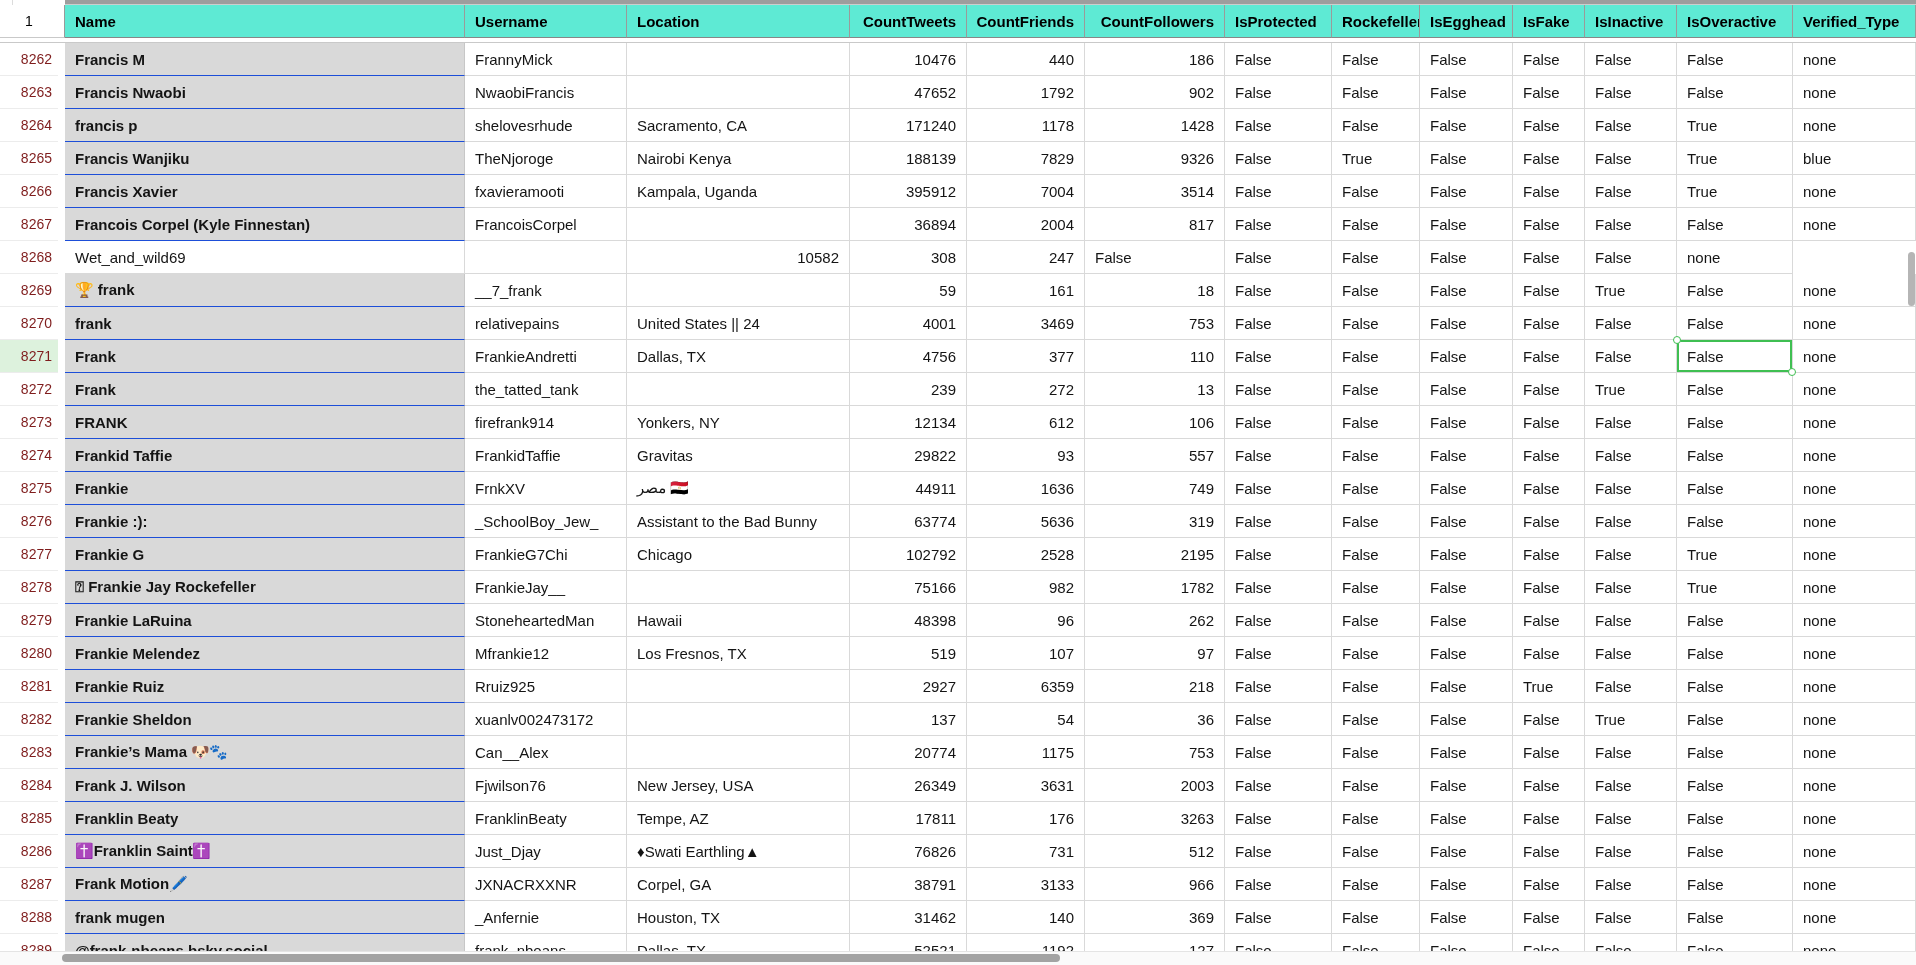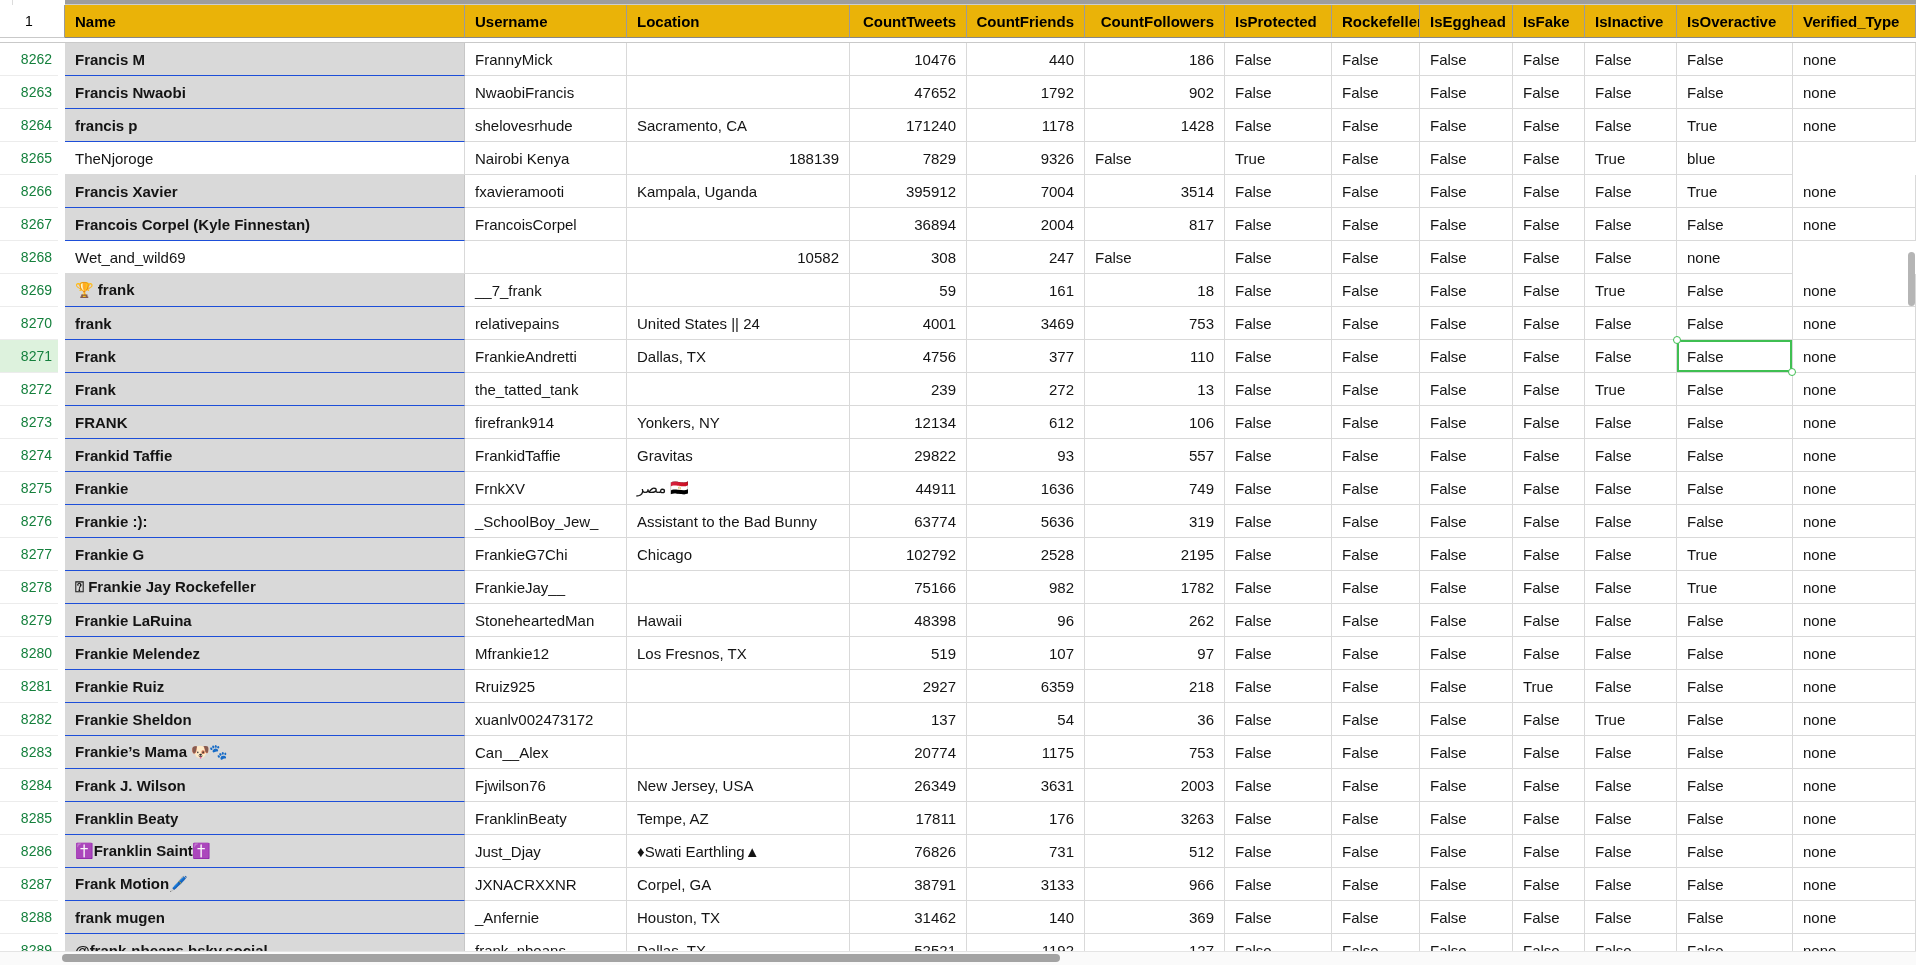--- a/index.html
+++ b/index.html
@@ -16,36 +16,36 @@
     grid-template-columns:58px 7px 400px 162px 223px 117px 118px 140px 107px 88px 93px 72px 92px 116px minmax(0,1fr);
     height:33px;
   }
   .cell{
     box-sizing:border-box;display:flex;align-items:center;
     padding:0 10px;font-size:15px;color:#141414;
     border-right:1px solid #d9d9d9;border-bottom:1px solid #d9d9d9;
     white-space:nowrap;overflow:hidden;background:#fff;
   }
   .gutter{
-    justify-content:flex-end;padding:0 6px;font-size:14px;color:#15803d;
+    justify-content:flex-end;padding:0 6px;font-size:14px;color:#7f1d1d;
     border-right:none;border-bottom:1px solid #ececec;background:#fff;
   }
   .spacer{border:none;background:#fff;padding:0;}
   .name-cell{
     background:#d9d9d9;font-weight:bold;
     border-right:1px solid #c7c7c7;border-bottom:1px solid #1d4ed8;
   }
   .num-cell{justify-content:flex-end;}
 
   .top-strip{position:absolute;left:65px;right:0;top:0;height:4px;background:#9d9d9d;border-bottom:1px solid #cdcdcd;}
   .gutter-line{position:absolute;left:12px;top:0;width:1px;height:100%;background:#dcdcdc;}
 
   .header-block{position:absolute;left:0;top:5px;right:0;}
   .header-row .cell{
-    background:#eab308;font-weight:bold;color:#000;
+    background:#5eead4;font-weight:bold;color:#000;
     border-right:1px solid #9a9a9a;border-bottom:1px solid #878787;
   }
   .header-row .gutter{
     background:#fff;font-weight:normal;justify-content:center;
     border-bottom:1px solid #c9c9c9;border-right:none;
   }
   .header-row .spacer{background:#fff;border-bottom:1px solid #c9c9c9;}
   .freeze-gap{height:4px;background:#fff;border-bottom:1px solid #c9c9c9;}
 
   .sel-gutter{background:#ddf2dd;}
@@ -145,20 +145,21 @@
           <div class="cell">False</div>
           <div class="cell">False</div>
           <div class="cell">False</div>
           <div class="cell">False</div>
           <div class="cell">True</div>
           <div class="cell">none</div>
         </div>
         <div class="row">
           <div class="cell gutter">8265</div>
           <div class="cell spacer"></div>
+          <div class="cell name-cell">Francis Wanjiku</div>
           <div class="cell">TheNjoroge</div>
           <div class="cell">Nairobi Kenya</div>
           <div class="cell num-cell">188139</div>
           <div class="cell num-cell">7829</div>
           <div class="cell num-cell">9326</div>
           <div class="cell">False</div>
           <div class="cell">True</div>
           <div class="cell">False</div>
           <div class="cell">False</div>
           <div class="cell">False</div>

